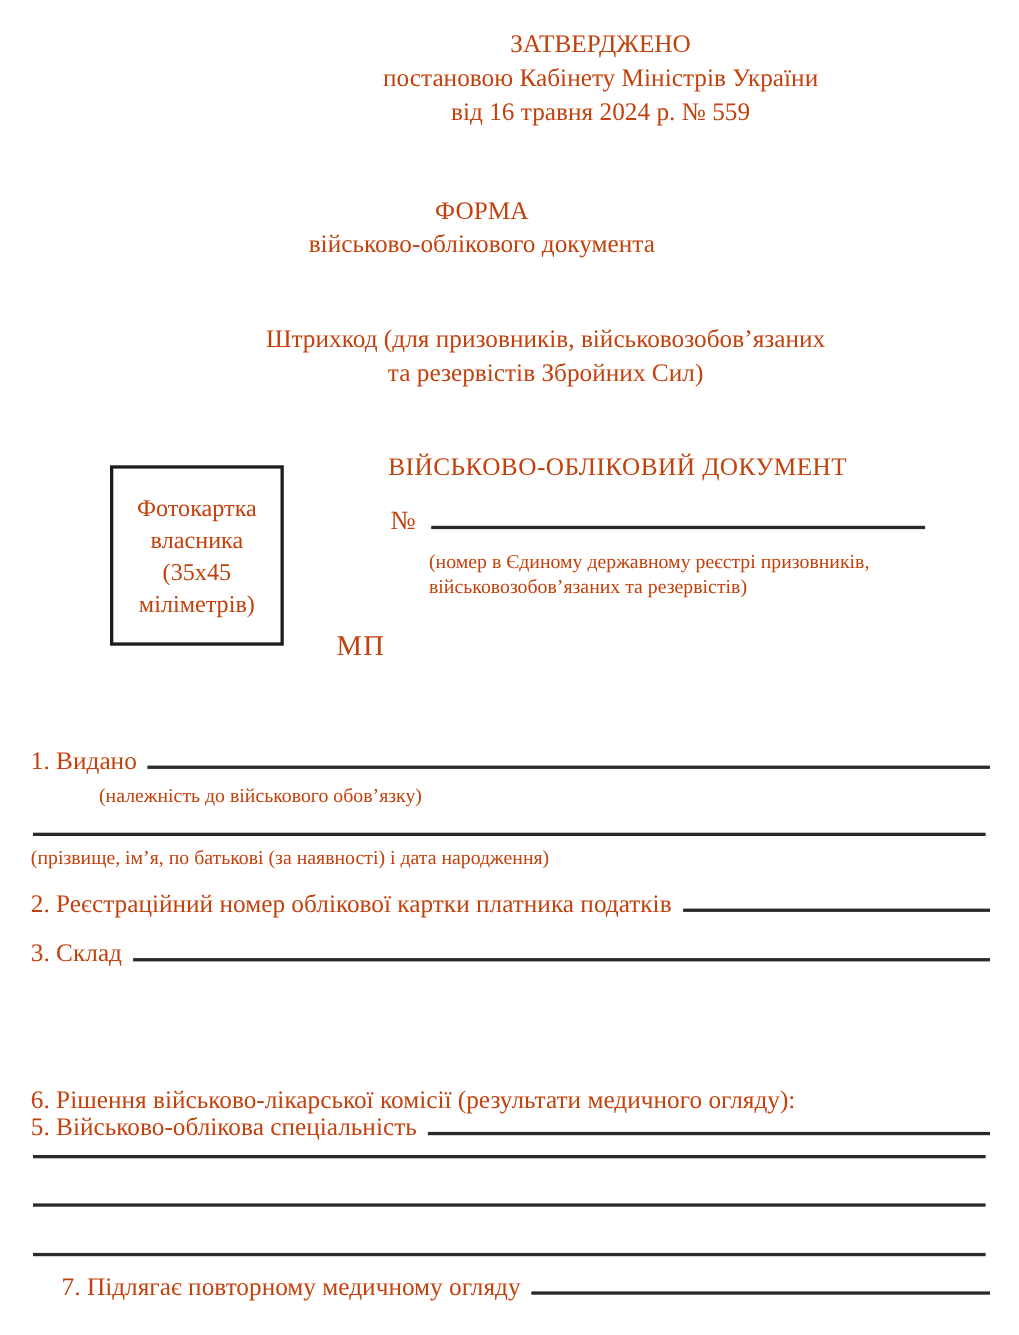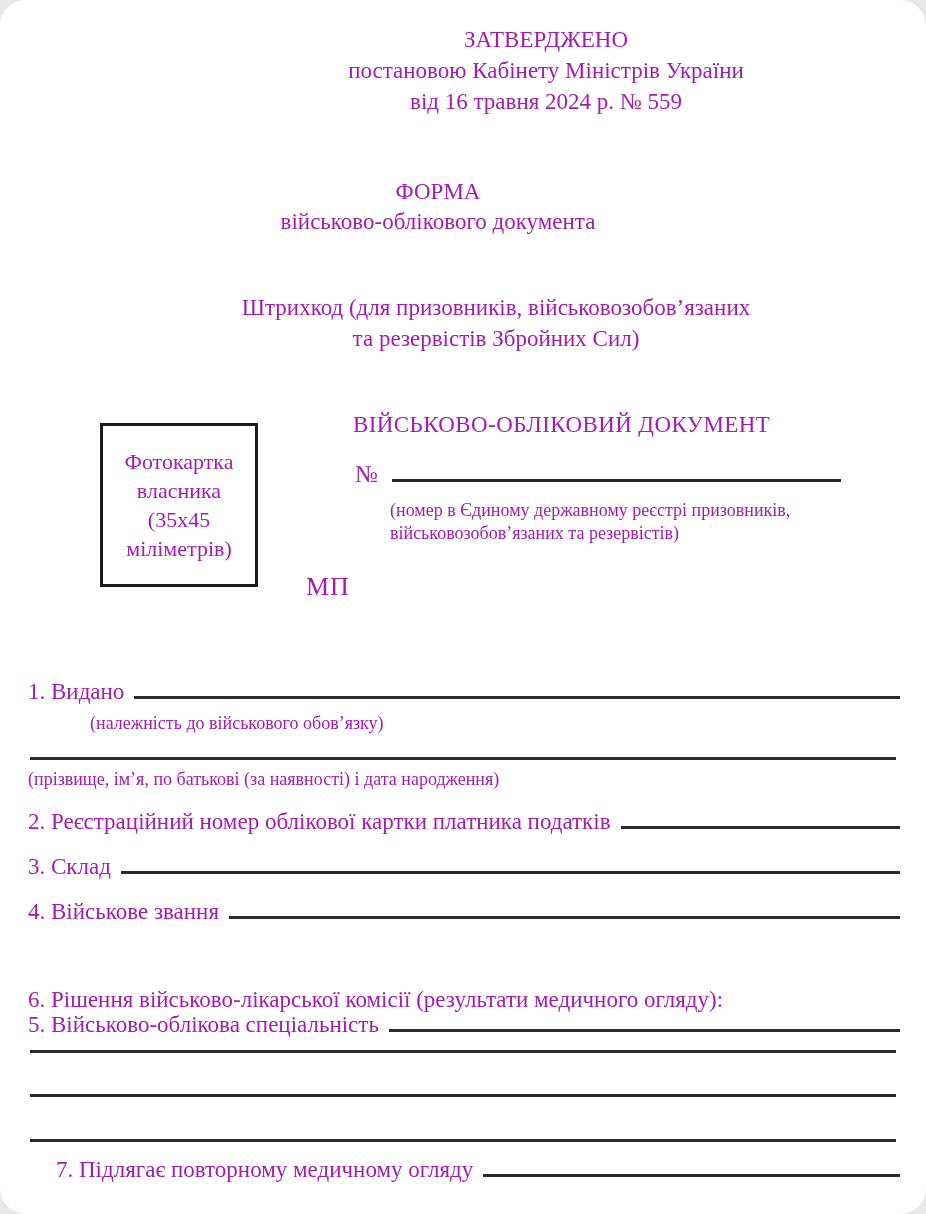--- a/index.html
+++ b/index.html
@@ -2,23 +2,22 @@
 <html lang="uk"><head>
 <meta charset="utf-8">
 <style>
   html,body{margin:0;padding:0;background:#e8e8e8;}
   .page{
     position:relative;
     width:926px;height:1214px;
     margin:0 auto;
     background:#ffffff;
     font-family:"Liberation Serif","DejaVu Serif",serif;
-    color:#a21caf;
+    color:#c2410c;
     overflow:hidden;
-    border-radius:26px;
   }
   .abs{position:absolute;}
   .approval{top:24px;left:340px;width:412px;font-size:23px;line-height:31px;text-align:center;}
   .form-title{top:177px;left:0;width:876px;font-size:23px;line-height:30px;text-align:center;}
   .barcode-note{top:292px;left:0;width:920px;font-size:23px;line-height:31px;text-align:center;padding-left:36px;}
   .photo-box{
     left:100px;top:423px;width:152px;height:158px;
     border:3px solid #1c1c1c;
     display:flex;flex-direction:column;justify-content:center;align-items:center;
     box-sizing:content-box;
@@ -107,24 +106,20 @@
   <div class="abs field-row" style="top:809px;">
     <span>2. Реєстраційний номер облікової картки платника податків</span>
     <span class="fill"></span>
   </div>
 
   <div class="abs field-row" style="top:854px;">
     <span>3. Склад</span>
     <span class="fill"></span>
   </div>
 
-  <div class="abs field-row" style="top:899px;">
-    <span>4. Військове звання</span>
-    <span class="fill"></span>
-  </div>
 
   <div class="abs field-row" style="top:968px;margin-top:44px;">
     <span>5. Військово-облікова спеціальність</span>
     <span class="fill"></span>
   </div>
 
   <div class="abs field-row" style="top:987px;">
     <span>6. Рішення військово-лікарської комісії (результати медичного огляду):</span>
   </div>
   <div class="abs hr" style="top:1050px;"></div>

